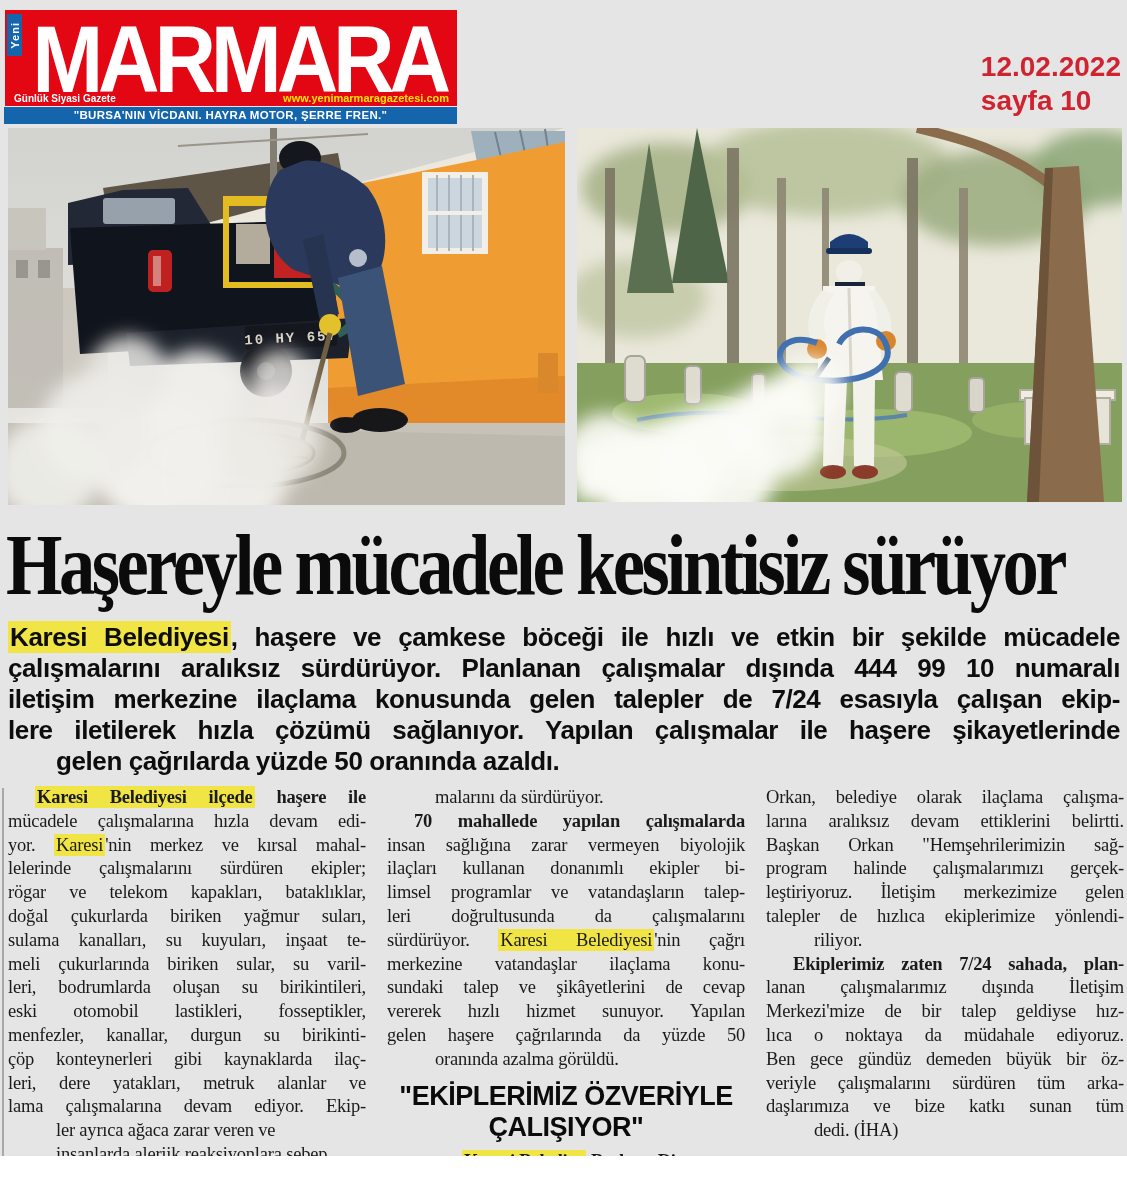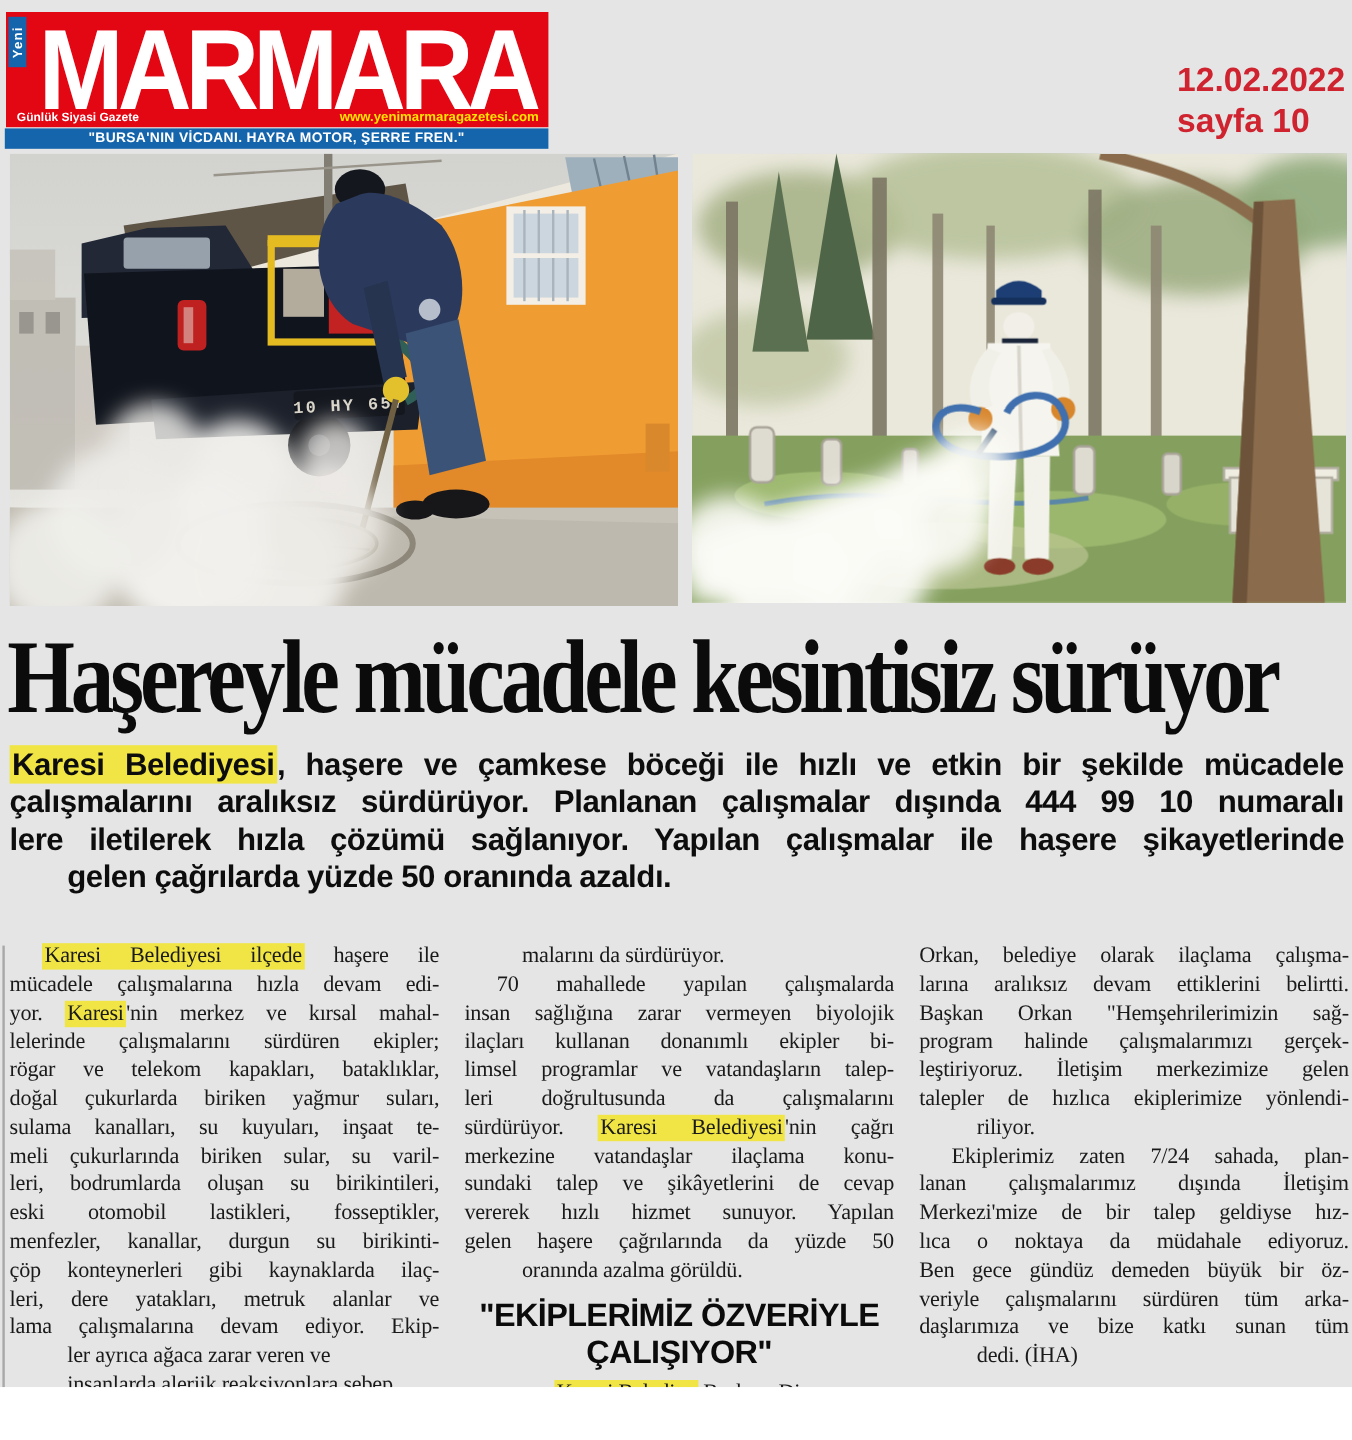--- a/index.html
+++ b/index.html
@@ -33,21 +33,21 @@
             font:bold 74px/86px "Liberation Serif",serif;letter-spacing:-3.5px;
             transform:scale(.98,1.18);transform-origin:0 0;}
   .lead{position:absolute;left:8px;top:622px;width:1112px;
             font:bold 26px/31px "Liberation Sans",sans-serif;letter-spacing:-.4px;color:#0d0d0d;}
 
   
   .cols{position:absolute;left:8px;top:786px;display:flex;gap:21px;}
   .col{width:358px;font-size:18.5px;line-height:23.8px;color:#1a1a1a;letter-spacing:-.2px;}
   .tl{white-space:nowrap;text-align:justify;text-align-last:justify;}
   .tl.left{text-align-last:left;margin-left:48px;}
-  .tl.ind{text-indent:27px;}
+  .tl.ind{text-indent:27px;font-weight:bold;}
   mark{background:var(--highlight);color:inherit;padding:1px 2px;}
   .subhead{margin:9px 0 7px;text-align:center;white-space:pre-line;color:#0b0b0b;
             font:bold 27px/31px "Liberation Sans",sans-serif;letter-spacing:-.5px;}
   .col-rule{position:absolute;left:2px;top:788px;width:2px;height:408px;background:#8f8f8f;opacity:.7;}
 </style>
 </head>
 <body>
 
 <div class="page">
 
@@ -246,20 +246,21 @@
         <circle cx="30" cy="330" r="45" fill="#fbfbf6" opacity="0.9"></circle>
       </g>
     </svg>
   </div>
 
   <h1 class="headline">Haşereyle mücadele kesintisiz sürüyor</h1>
 
   <div class="lead">
       <div class="tl"><mark>Karesi Belediyesi</mark>, haşere ve çamkese böceği ile hızlı ve etkin bir şekilde mücadele</div>
       <div class="tl">çalışmalarını aralıksız sürdürüyor. Planlanan çalışmalar dışında 444 99 10 numaralı</div>
+      <div class="tl">iletişim merkezine ilaçlama konusunda gelen talepler de 7/24 esasıyla çalışan ekip-</div>
       <div class="tl">lere iletilerek hızla çözümü sağlanıyor. Yapılan çalışmalar ile haşere şikayetlerinde</div>
       <div class="tl left">gelen çağrılarda yüzde 50 oranında azaldı.</div>
     </div>
 
   <div class="col-rule"></div>
   <div class="cols">
     <div class="col">
         <div class="tl ind"><mark>Karesi Belediyesi ilçede</mark> haşere ile</div>
         <div class="tl">mücadele çalışmalarına hızla devam edi-</div>
         <div class="tl">yor. <mark>Karesi</mark>'nin merkez ve kırsal mahal-</div>

